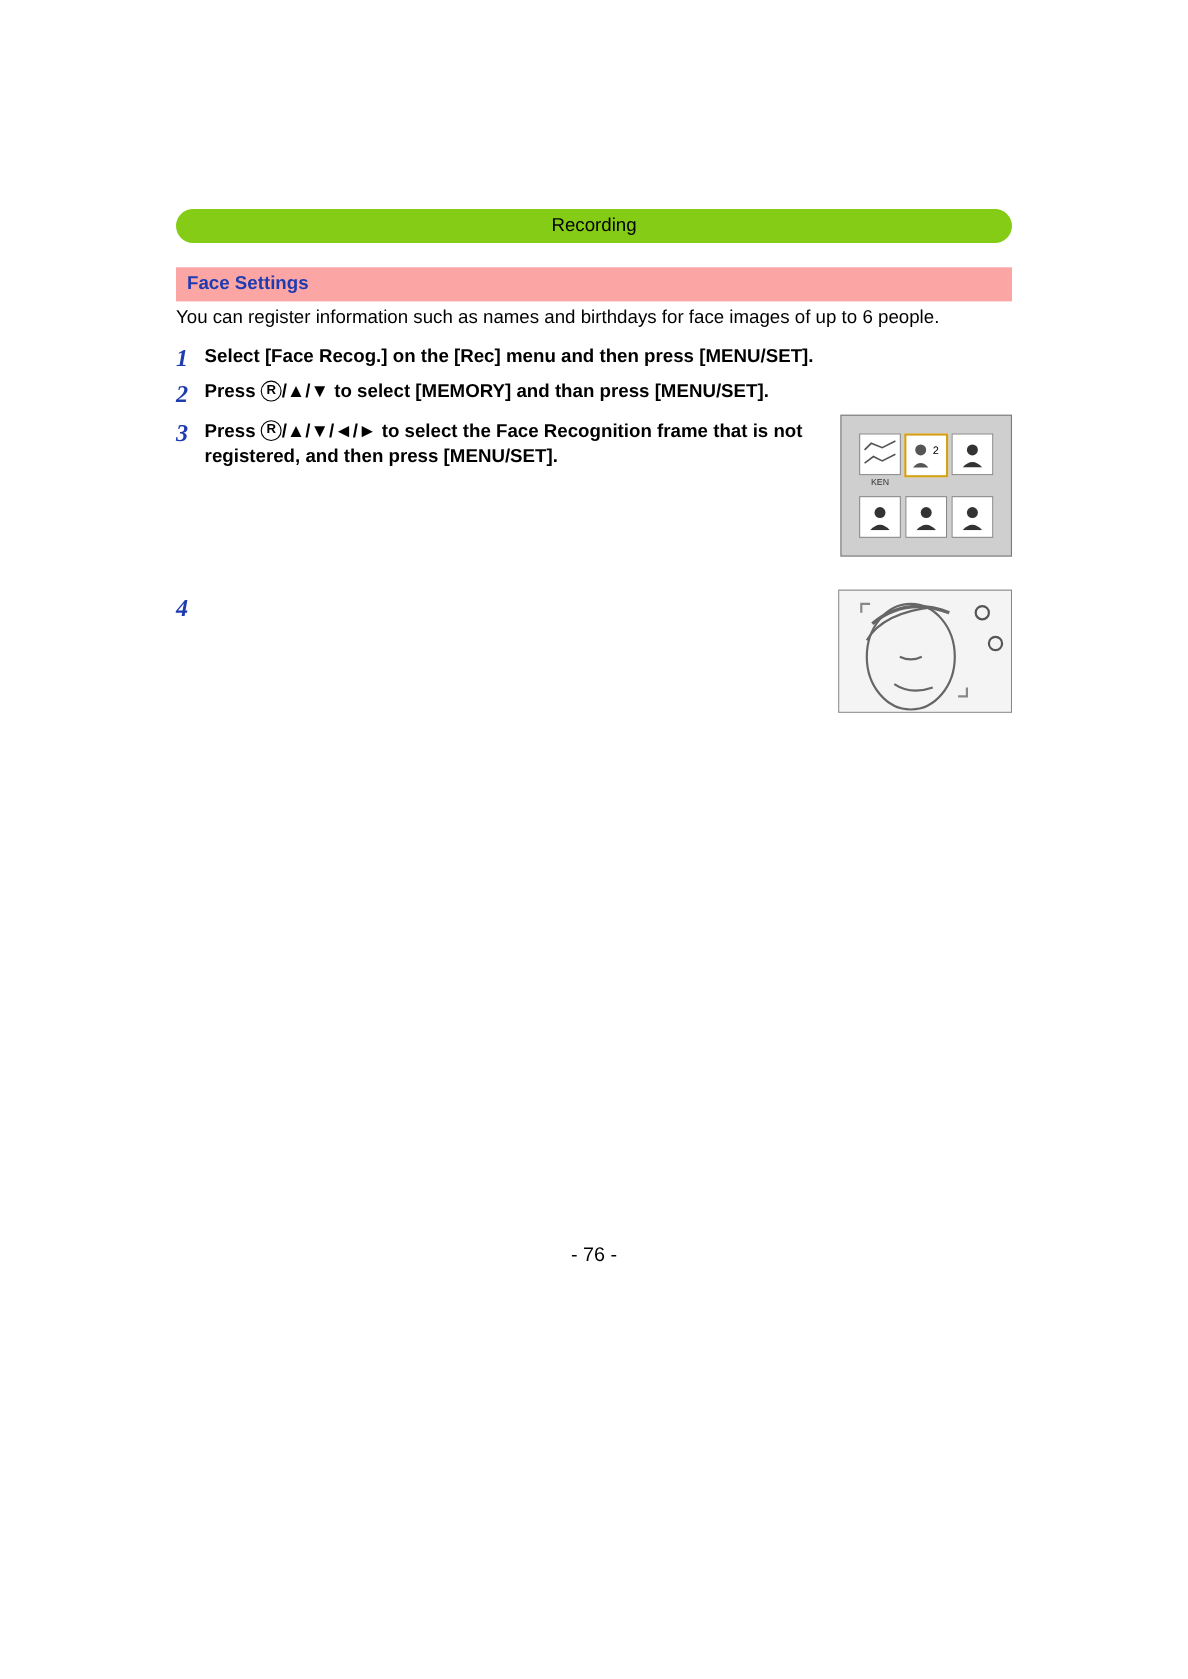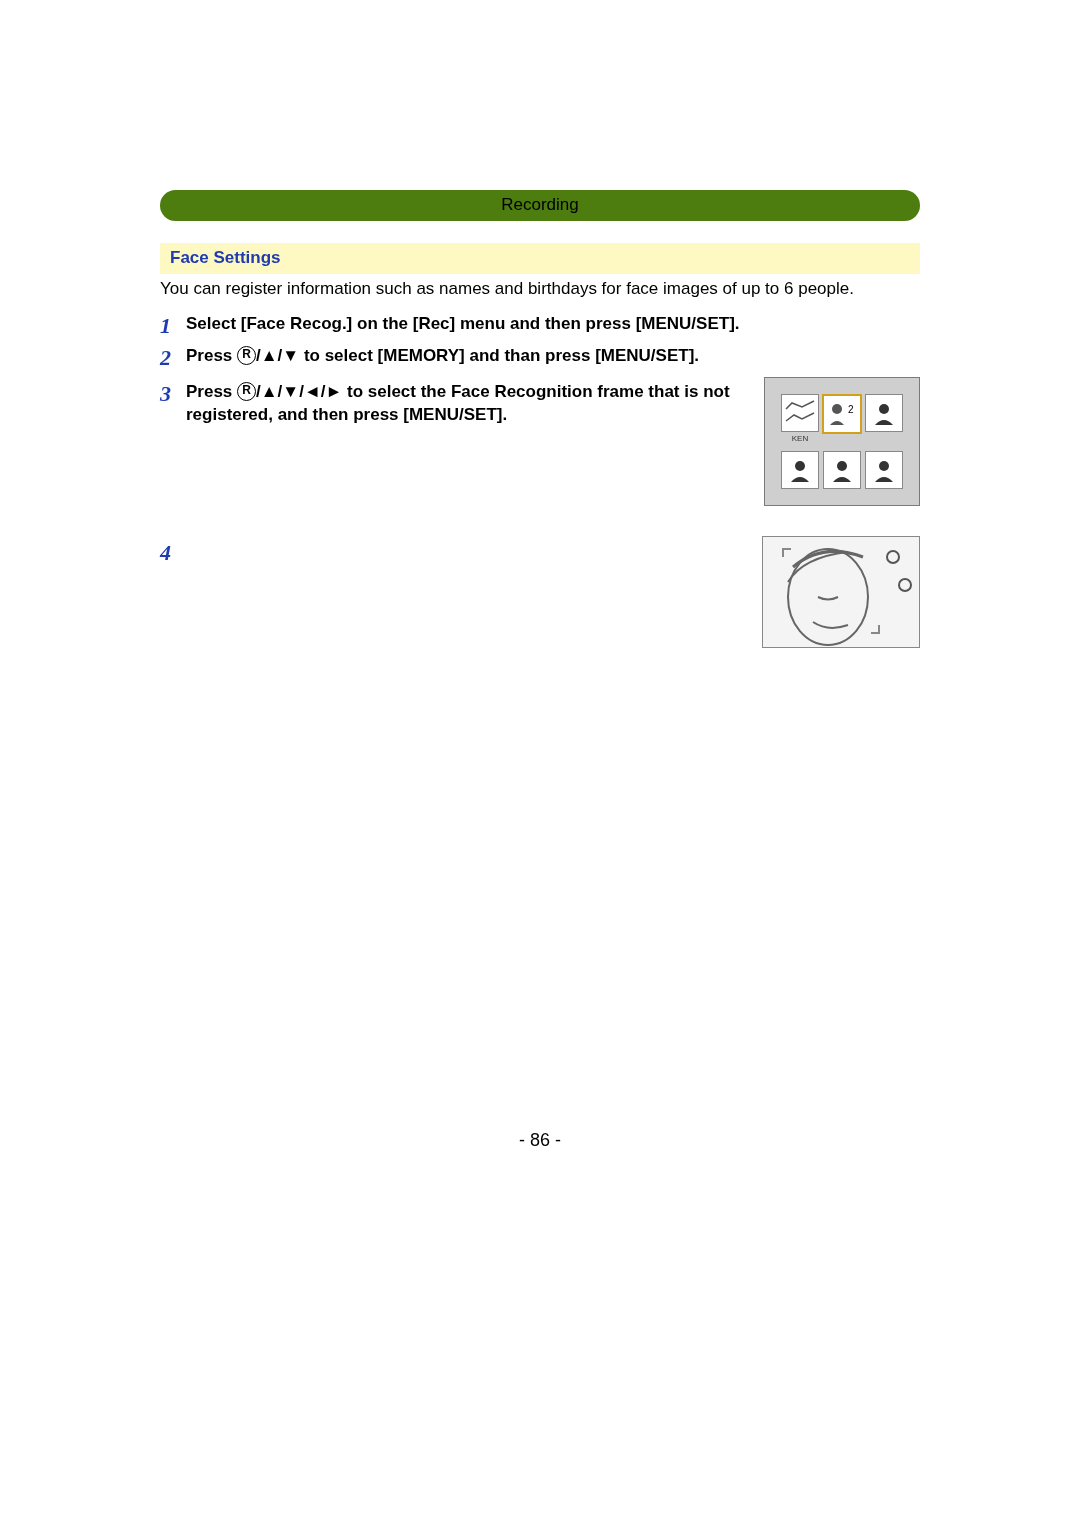--- a/index.html
+++ b/index.html
@@ -9,29 +9,29 @@
     padding: 0;
     width: 1080px;
     font-size: 17px;
     line-height: 1.35;
     color: #000;
   }
   .page {
     padding: 190px 160px 60px 160px;
   }
   .header-tab {
-    background: #4d7c0f;
+    background: #84cc16;
     border-radius: 20px;
     text-align: center;
     padding: 4px 0;
     font-size: 17px;
     margin-bottom: 22px;
   }
   .section-title {
-    background: #fef9c3;
+    background: #fca5a5;
     color: #1e3bb0;
     font-weight: bold;
     padding: 4px 10px;
     font-size: 17px;
   }
   .intro {
     margin: 4px 0 12px 0;
   }
   .step-row {
     display: flex;
@@ -267,15 +267,15 @@
 
         <path d="M 20 20 L 20 12 L 28 12" fill="none" stroke="#888" stroke-width="2"></path>
         <path d="M 108 96 L 116 96 L 116 88" fill="none" stroke="#888" stroke-width="2"></path>
 
         <path d="M 55 60 Q 65 65 75 60" fill="none" stroke="#666" stroke-width="2"></path>
         <path d="M 50 85 Q 65 95 85 88" fill="none" stroke="#666" stroke-width="2"></path>
       </svg>
     </div>
   </div>
 
-  <div class="page-num">- 86 -</div>
+  <div class="page-num">- 76 -</div>
 
 </div>
 
 </body></html>

